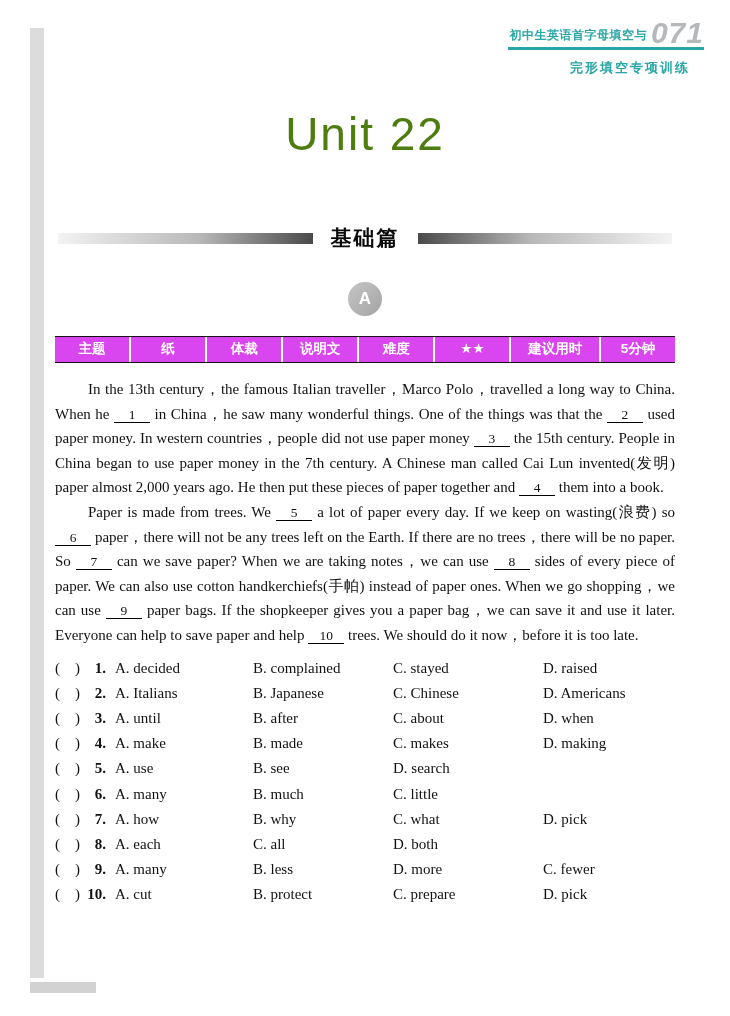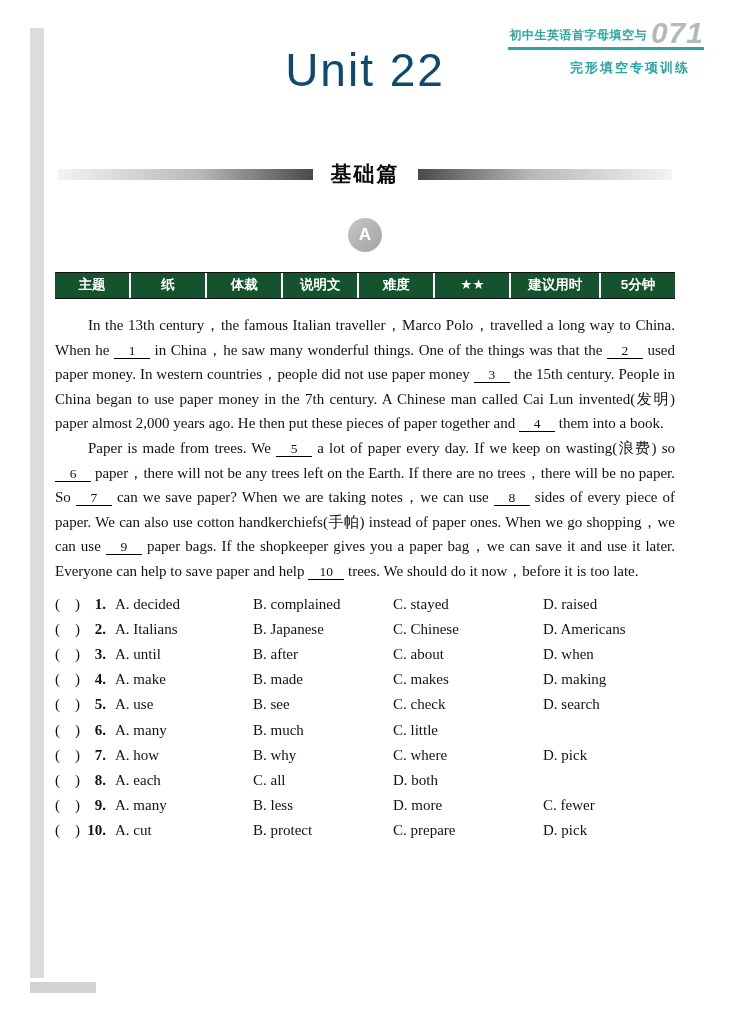--- a/index.html
+++ b/index.html
@@ -40,23 +40,23 @@
     font-size:30px; font-weight:900; font-style:italic;
     color:#b5b9bc; line-height:26px; letter-spacing:1px;
   }
   .hdr-rule { height:3px; background:#2aa6a6; margin-top:1px; }
   .hdr-line2 {
     text-align:right; font-size:13px; font-weight:bold;
     color:#2aa6a6; letter-spacing:2px; margin-top:9px; padding-right:14px;
   }
   
   .unit-title {
-    margin-top:44px; text-align:center;
-    font-family:"Liberation Sans","DejaVu Sans",sans-serif;
-    font-size:46px; font-weight:400; color:#0c4a6e; letter-spacing:2px;
+    margin-top:108px; text-align:center;
+    font-family:"Liberation Sans","DejaVu Sans",sans-serif;
+    font-size:46px; font-weight:400; color:#4d7c0f; letter-spacing:2px;
     line-height:52px;
   }
   
   .section-banner {
     margin:64px 58px 0 58px;
     display:flex; align-items:center; gap:18px;
   }
   .banner-bar { flex:1; height:11px; }
   .banner-bar.left  { background:linear-gradient(to right,#f3f3f3 0%,#b9b9b9 55%,#4a4a4a 100%); }
   .banner-bar.right { background:linear-gradient(to left ,#f3f3f3 0%,#b9b9b9 55%,#4a4a4a 100%); }
@@ -71,21 +71,21 @@
     border-radius:50%;
     background:linear-gradient(135deg,#c6c6c6,#a3a3a3);
     color:#ffffff; font-family:"Liberation Sans","DejaVu Sans",sans-serif;
     font-size:17px; font-weight:bold;
     display:flex; align-items:center; justify-content:center;
   }
   
   .info-table {
     margin:20px 55px 0 55px;
     display:flex;
-    background:#14532d;
+    background:#d946ef;
     border-top:1px solid #121212; border-bottom:1px solid #121212;
   }
   .info-cell {
     flex:1; text-align:center; color:#ffffff;
     font-family:"Liberation Sans","DejaVu Sans",sans-serif;
     font-size:13.5px; font-weight:bold;
     padding:3px 0 4px 0;
     border-left:2px solid #ffffff;
     white-space:nowrap;
   }
@@ -189,36 +189,35 @@
         <span class="q-opt">A. make</span>
         <span class="q-opt">B. made</span>
         <span class="q-opt">C. makes</span>
         <span class="q-opt">D. making</span>
       </div>
       <div class="q-row">
         <span class="q-paren">(　)</span>
         <span class="q-num">5.</span>
         <span class="q-opt">A. use</span>
         <span class="q-opt">B. see</span>
-        <span class="q-opt">C. check</span>
         <span class="q-opt">D. search</span>
       </div>
       <div class="q-row">
         <span class="q-paren">(　)</span>
         <span class="q-num">6.</span>
         <span class="q-opt">A. many</span>
         <span class="q-opt">B. much</span>
         <span class="q-opt">C. little</span>
       </div>
       <div class="q-row">
         <span class="q-paren">(　)</span>
         <span class="q-num">7.</span>
         <span class="q-opt">A. how</span>
         <span class="q-opt">B. why</span>
-        <span class="q-opt">C. where</span>
+        <span class="q-opt">C. what</span>
         <span class="q-opt">D. pick</span>
       </div>
       <div class="q-row">
         <span class="q-paren">(　)</span>
         <span class="q-num">8.</span>
         <span class="q-opt">A. each</span>
         <span class="q-opt">C. all</span>
         <span class="q-opt">D. both</span>
       </div>
       <div class="q-row">

